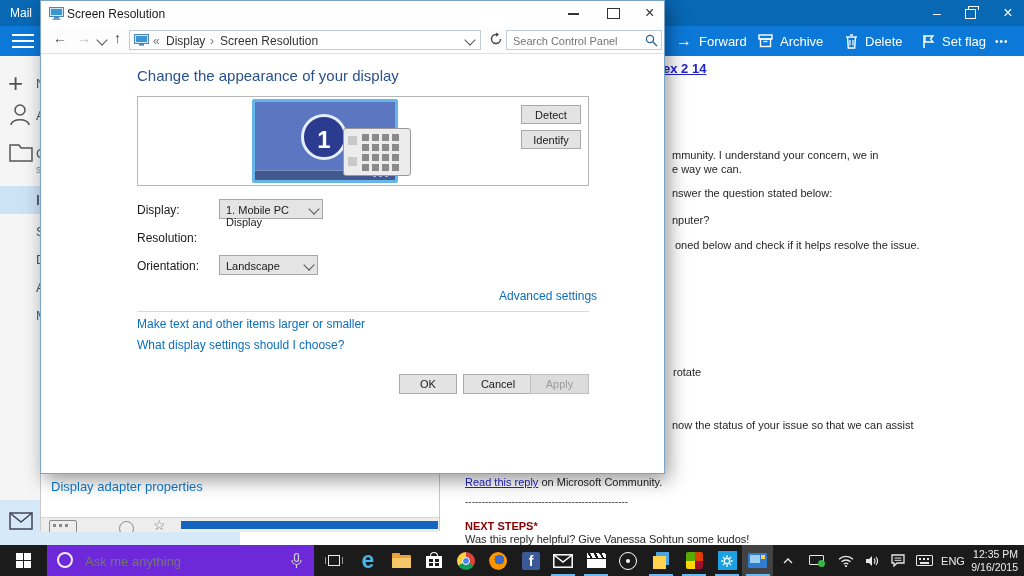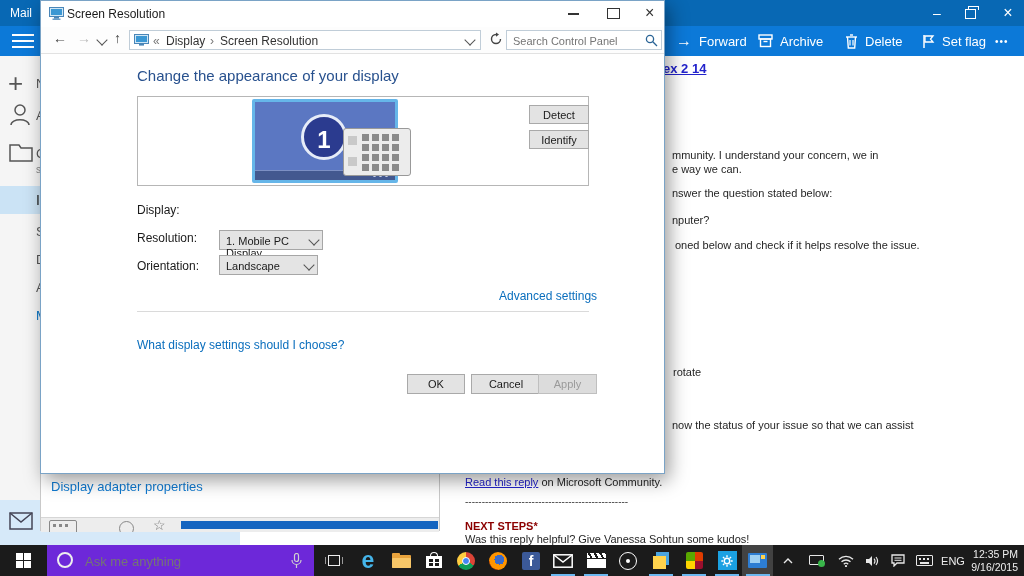--- a/index.html
+++ b/index.html
@@ -38,21 +38,21 @@
   .monitor{left:114px;top:2px;width:146px;height:84px;border:3px solid #66b6e9;border-radius:2px;
            background:#5b77c2;box-sizing:border-box;}
   .mon-strip{left:0;bottom:0;width:140px;height:9px;background:#43588f;border-top:1px solid #7d90c4;}
   .mon-dot{top:3px;width:3px;height:3px;background:#cfd6ea;border-radius:50%;}
   .badge1{left:46px;top:12px;width:46px;height:46px;border-radius:50%;background:#2b3b8f;border:3px solid #e6ecf8;
           color:#fff;font-size:24px;font-weight:bold;text-align:center;line-height:46px;box-sizing:border-box;}
   .kbd{left:88px;top:26px;width:66px;height:46px;background:#ececec;border:1px solid #999;border-radius:3px;}
   .kbd-sq{width:7px;height:7px;background:#8a8a8a;}
   .kbd-lt{width:9px;height:9px;background:#c9c9c9;}
   .win-btn{background:#e3e3e3;border:1px solid #a9a9a9;font-size:11px;color:#1a1a1a;
-           text-align:center;box-sizing:border-box;margin-left:8px;}
+           text-align:center;box-sizing:border-box;}
   .lbl{font-size:12px;color:#1a1a1a;}
   .combo{background:#e4e4e4;border:1px solid #a6a6a6;height:20px;box-sizing:border-box;font-size:11px;color:#1a1a1a;}
   .cp-link{font-size:12px;color:#0a6ebd;}
   .chev{display:inline-block;width:7px;height:7px;border-right:1px solid #555;border-bottom:1px solid #555;
         transform:rotate(45deg);}
   
   .taskbar{left:0;top:545px;width:1024px;height:31px;background:#1b1b1b;z-index:5;}
   .tb-slot{top:0;height:31px;display:flex;align-items:center;justify-content:center;}
   .tb-underline{top:29px;height:2px;background:#6cb8f0;z-index:6;}
   .tray-txt{color:#eee;font-size:11px;}
@@ -245,33 +245,34 @@
             <span class="a kbd-sq" style="left:28px;top:35px;"></span>
             <span class="a kbd-sq" style="left:38px;top:35px;"></span>
             <span class="a kbd-sq" style="left:48px;top:35px;"></span>
         </div>
       </div>
     </div>
     <button class="a win-btn" style="left:480px;top:104px;width:60px;height:19px;">Detect</button>
     <button class="a win-btn" style="left:480px;top:129px;width:60px;height:19px;">Identify</button>
 
     <span class="a lbl" style="left:96px;top:202px;">Display:</span>
-    <div class="a combo" style="left:178px;top:198px;width:104px;margin-top:31px;">
+    <div class="a combo" style="left:178px;top:198px;width:104px;">
       <span class="a" style="left:6px;top:4px;">1. Mobile PC Display</span>
       <span class="a chev" style="left:90px;top:5px;"></span>
     </div>
     <span class="a lbl" style="left:96px;top:230px;">Resolution:</span>
     <span class="a lbl" style="left:96px;top:258px;text-align:center;">Orientation:</span>
     <div class="a combo" style="left:178px;top:254px;width:99px;text-align:center;">
       <span class="a" style="left:6px;top:4px;">Landscape</span>
       <span class="a chev" style="left:85px;top:5px;"></span>
     </div>
 
     <span class="a cp-link" style="left:458px;top:288px;">Advanced settings</span>
     <div class="a" style="left:96px;top:310px;width:452px;height:1px;background:#dadada;"></div>
+    <span class="a cp-link" style="left:96px;top:316px;">Make text and other items larger or smaller</span>
     <span class="a cp-link" style="left:96px;top:337px;">What display settings should I choose?</span>
 
     <button class="a win-btn" style="left:358px;top:373px;width:58px;height:20px;">OK</button>
     <button class="a win-btn" style="left:422px;top:373px;width:70px;height:20px;">Cancel</button>
     <button class="a win-btn" style="left:489px;top:373px;width:59px;height:20px;color:#9a9a9a;background:#dcdcdc;border-color:#bfbfbf;">Apply</button>
   </div>
 
   <div class="a taskbar">
     <div class="a tb-slot" style="left:0;width:47px;">
       <span style="position:relative;width:15px;height:15px;display:inline-block;">

